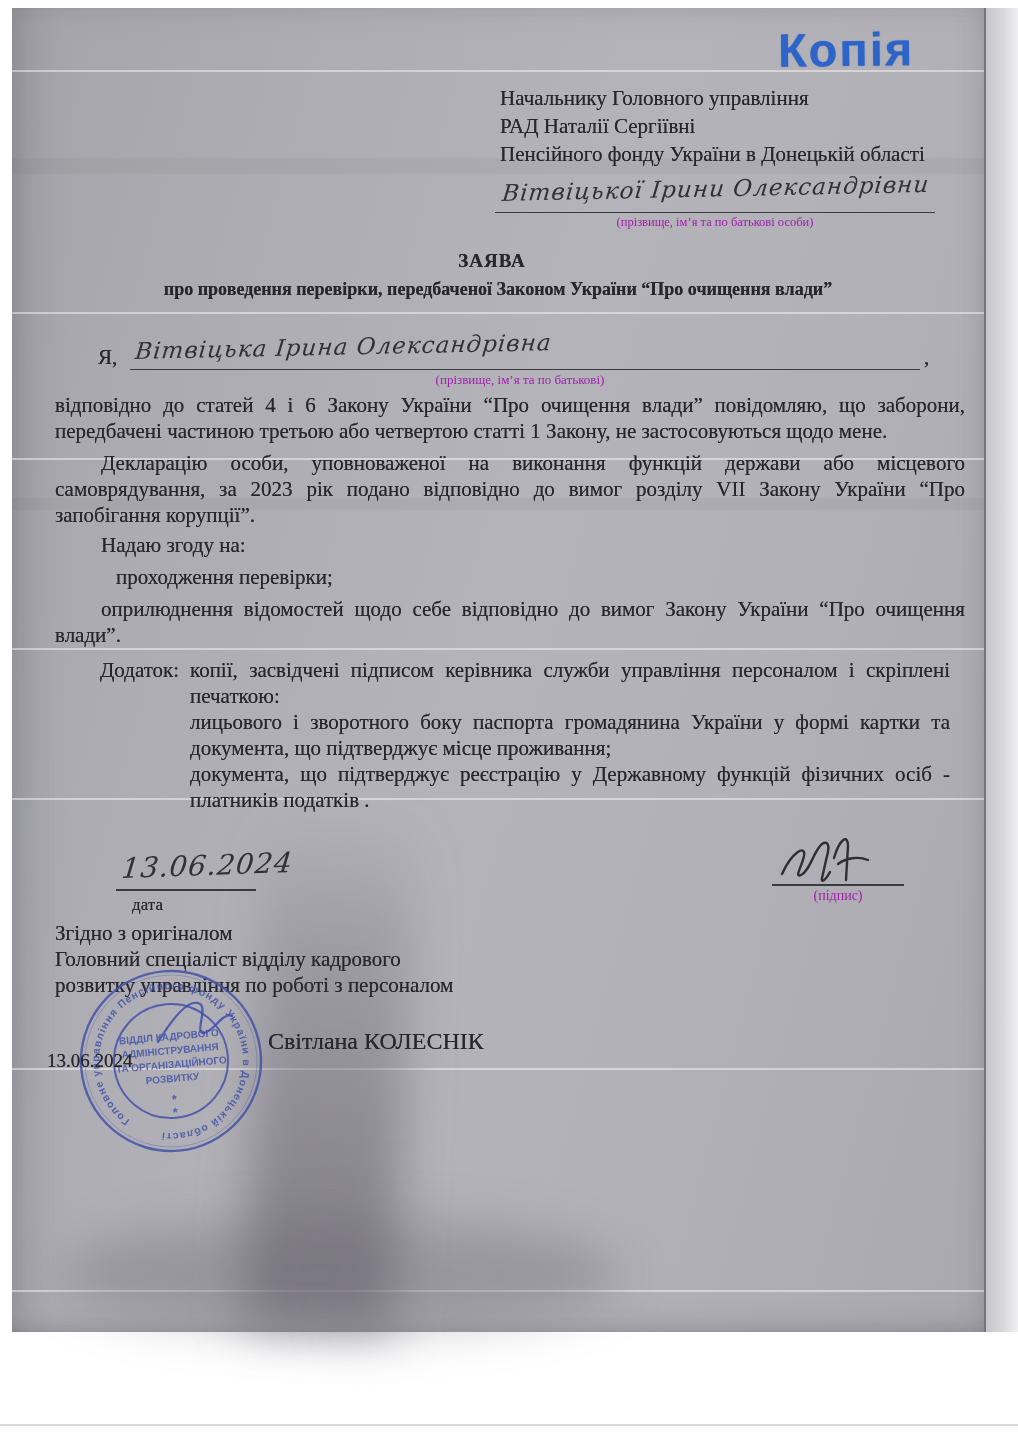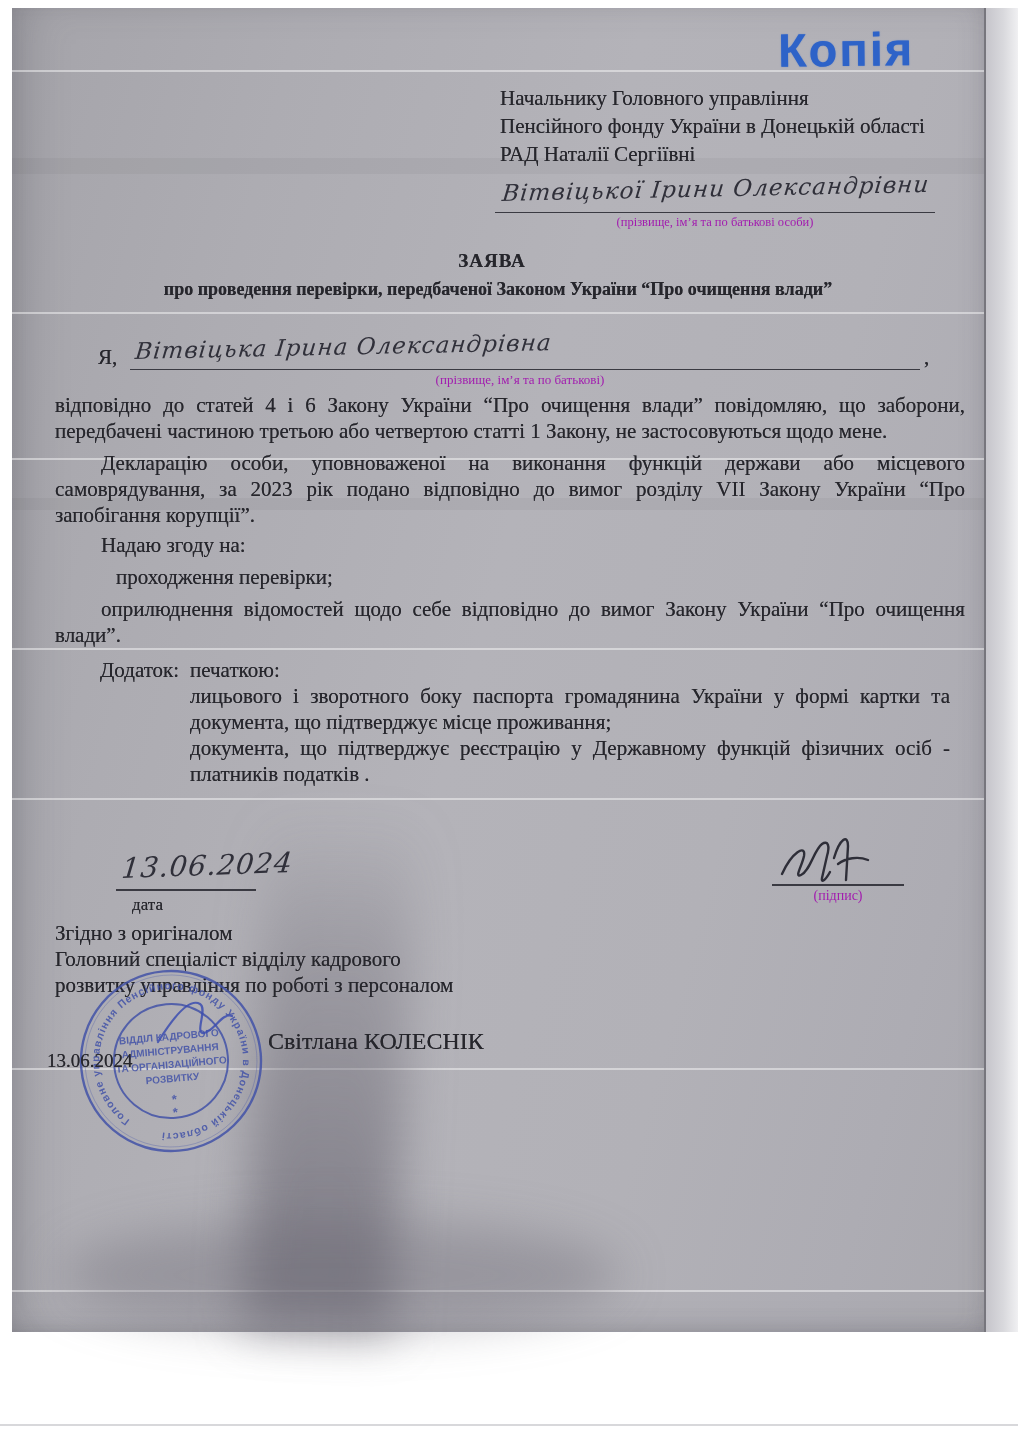--- a/index.html
+++ b/index.html
@@ -62,22 +62,22 @@
 
 <div class="abs shadow-blob" style="left:255px;top:815px;width:150px;height:515px;transform:rotate(3deg);
          background:linear-gradient(178deg,rgba(103,100,111,0) 0%,rgba(103,100,111,.30) 28%,rgba(96,93,105,.52) 72%,rgba(96,93,105,.55) 100%);"></div>
 <div class="abs shadow-blob" style="left:60px;top:1220px;width:560px;height:110px;border-radius:50%;
          background:rgba(100,97,109,.34);"></div>
 
 <div class="abs copy-stamp" style="left:778px;top:22px;">Копія</div>
 
 <div class="abs ts" style="left:500px;top:84px;line-height:28px;">
   <div>Начальнику Головного управління</div>
+  <div>РАД Наталії Сергіївні</div>
   <div>Пенсійного фонду України в Донецькій області</div>
-  <div>РАД Наталії Сергіївні</div>
 </div>
 
 <div class="abs underline" style="left:495px;top:180px;width:440px;height:32px;">
   <span class="hand" style="font-size:23px;display:inline-block;padding-left:6px;">Вітвіцької Ірини Олександрівни</span>
 </div>
 <div class="abs cap" style="left:495px;top:215px;width:440px;">(прізвище, ім’я та по батькові особи)</div>
 
 <div class="abs ts bold" style="left:12px;top:248px;width:960px;text-align:center;font-size:19px;letter-spacing:1px;">ЗАЯВА</div>
 <div class="abs ts bold" style="left:12px;top:276px;width:972px;text-align:center;font-size:18px;">про проведення перевірки, передбаченої Законом України “Про очищення влади”</div>
 
@@ -101,20 +101,21 @@
 
 <div class="abs ts" style="left:101px;top:532px;">Надаю згоду на:</div>
 <div class="abs ts" style="left:116px;top:564px;">проходження перевірки;</div>
 <div class="abs ts" style="left:55px;top:596px;width:910px;">
   <div class="jline" style="text-indent:46px;">оприлюднення відомостей щодо себе відповідно до вимог Закону України “Про очищення</div>
   <div>влади”.</div>
 </div>
 
 <div class="abs ts" style="left:100px;top:657px;">Додаток:</div>
 <div class="abs ts" style="left:190px;top:657px;width:760px;">
+  <div class="jline">копії, засвідчені підписом керівника служби управління персоналом і скріплені</div>
   <div>печаткою:</div>
   <div class="jline">лицьового і зворотного боку паспорта громадянина України у формі картки та</div>
   <div>документа, що підтверджує місце проживання;</div>
   <div class="jline">документа, що підтверджує реєстрацію у Державному функцій фізичних осіб -</div>
   <div>платників податків .</div>
 </div>
 
 <div class="abs hand" style="left:120px;top:852px;font-size:28px;transform:skewX(-8deg) rotate(-2deg);">13.06.2024</div>
 <div class="abs" style="left:116px;top:889px;width:140px;height:1.6px;background:#3a3a42;"></div>
 <div class="abs ts" style="left:132px;top:892px;font-size:17px;">дата</div>

